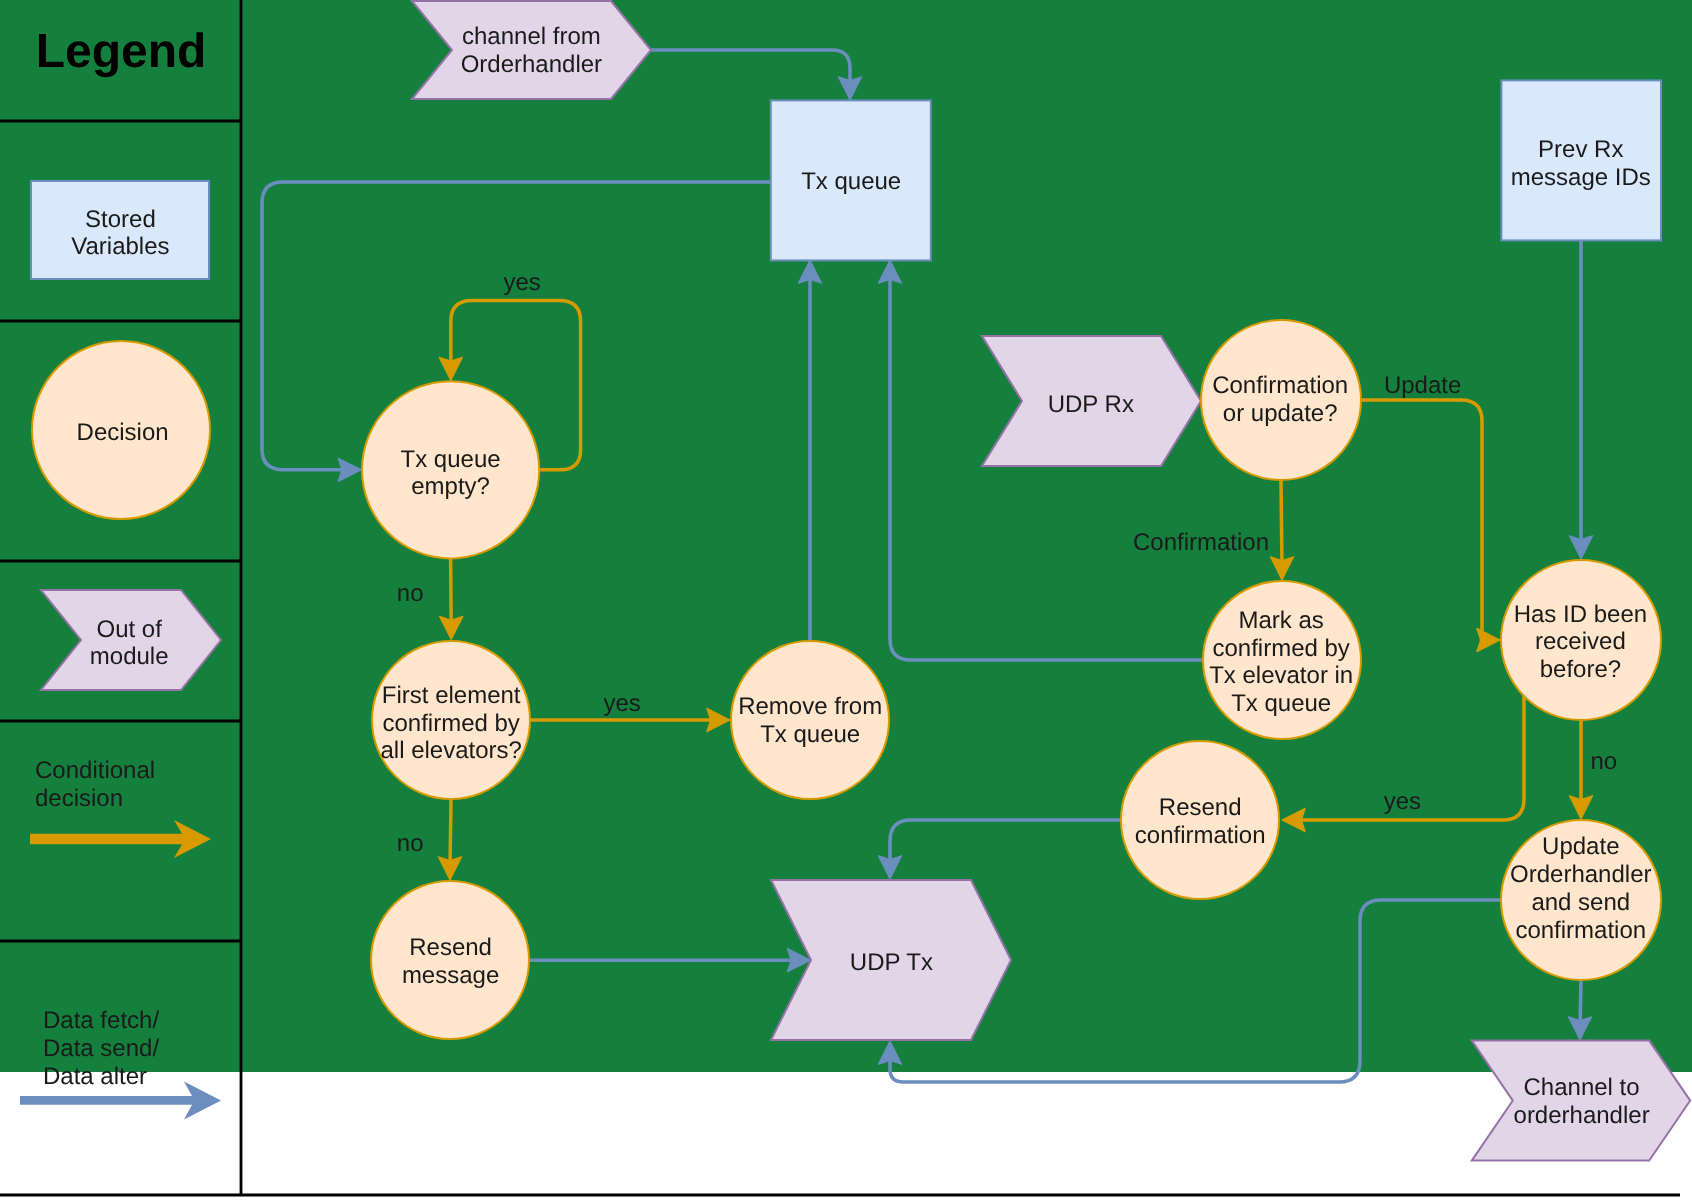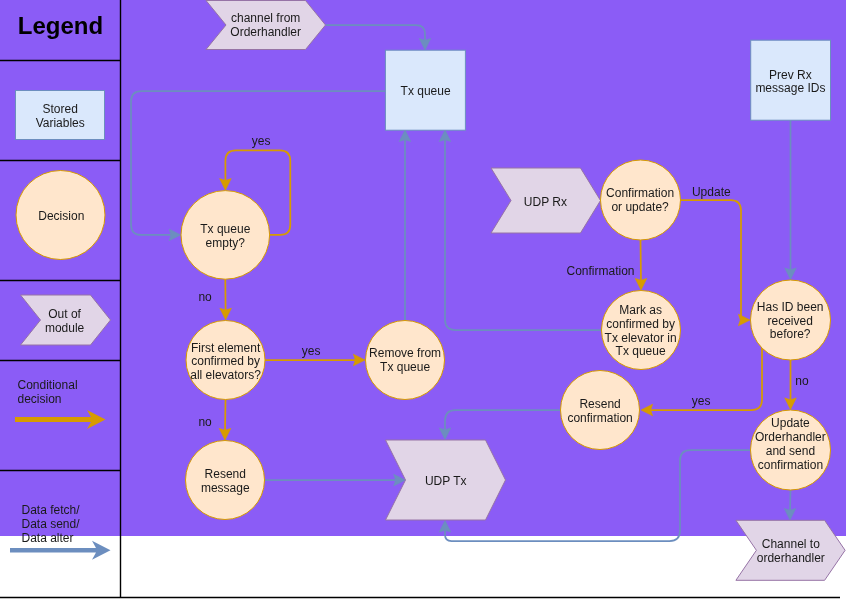--- a/index.html
+++ b/index.html
@@ -1,18 +1,18 @@
 <!DOCTYPE html>
 <html><head>
 <meta charset="utf-8">
 <title>Message handler flowchart</title>
 <style>
   html,body{margin:0;padding:0;background:#ffffff;}
   body{width:846px;height:602px;overflow:hidden;font-family:"Liberation Sans",sans-serif;}
-  #root{position:relative;width:846px;height:536px;background:#8b5cf6;will-change:transform;}
+  #root{position:relative;width:846px;height:536px;background:#15803d;will-change:transform;}
   svg{display:block;position:absolute;left:0;top:0;}
   svg text{font-family:"Liberation Sans",sans-serif;}
   .nt{font-size:12px;fill:#1a1a1a;}
   .el{font-size:12px;fill:#1a1a1a;}
   .lt{font-size:24px;font-weight:bold;fill:#000000;}
 </style>
 </head>
 <body>
 
 <div id="root">

